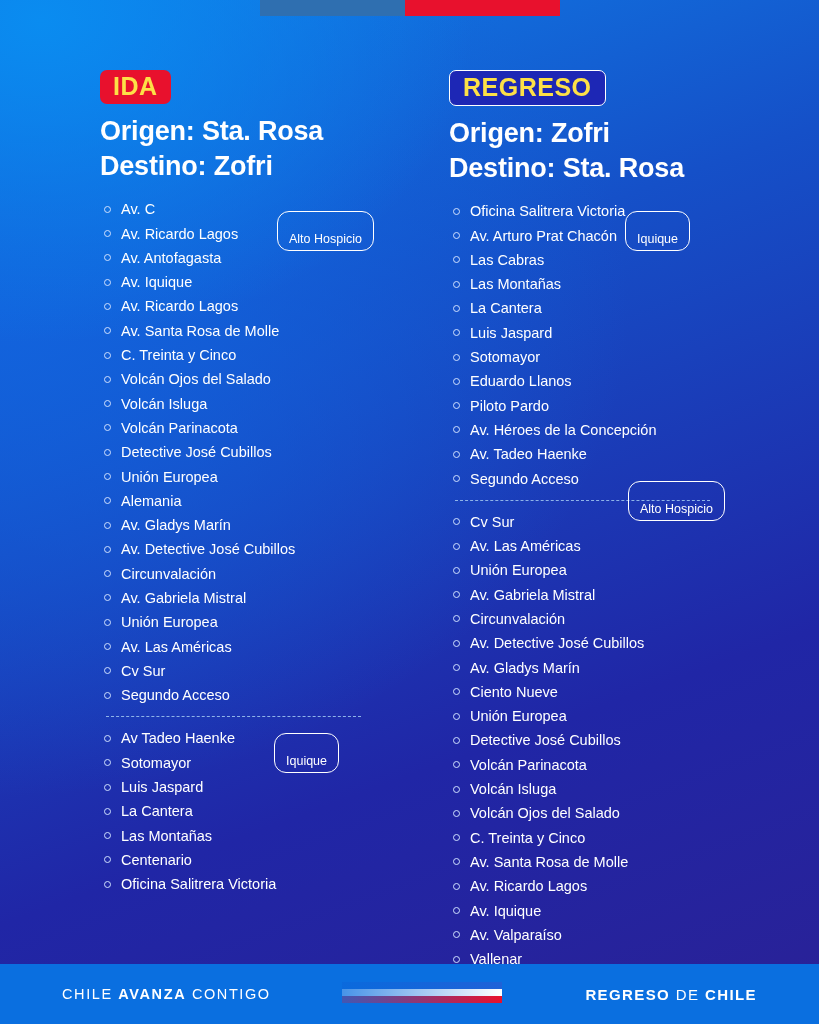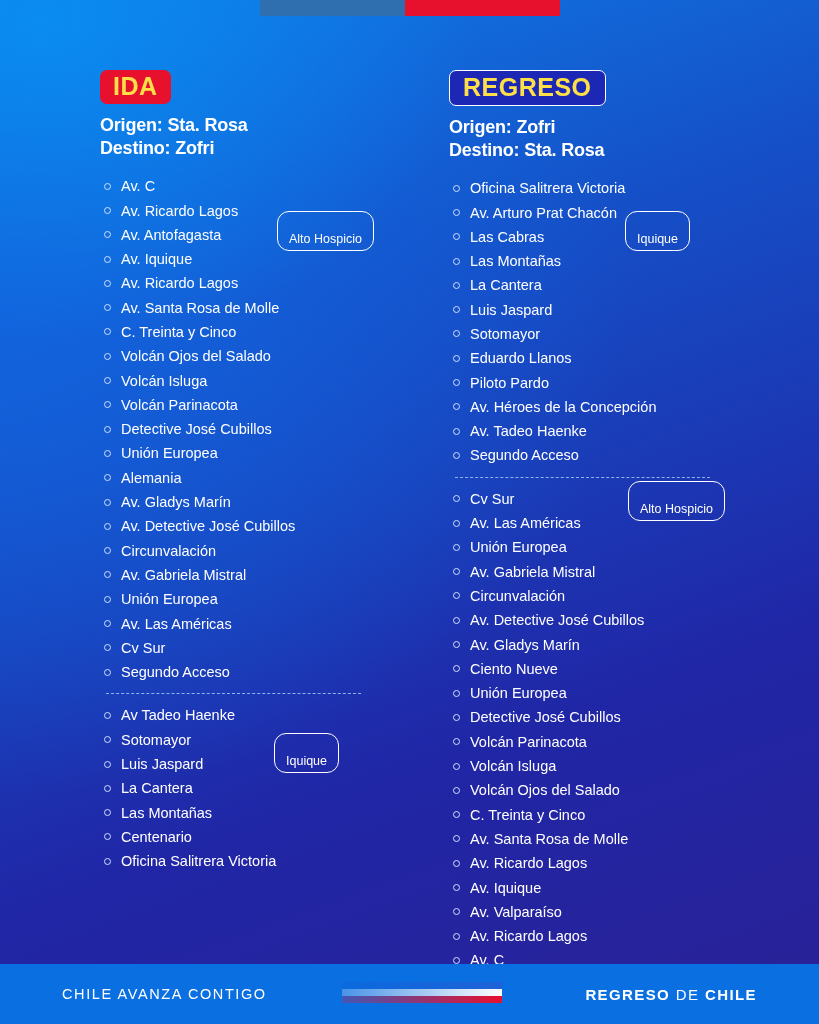--- a/index.html
+++ b/index.html
@@ -65,21 +65,21 @@
     padding: 4px 13px 5px 13px;
     border-radius: 7px;
     line-height: 1;
   }
   .tag-ida { background: #e8112d; }
   .tag-reg { background: #1d27b5; border: 1px solid #ffffff; }
 
   .heading {
     margin-top: 10px;
     color: #ffffff;
-    font-size: 18px;
+    font-size: 27px;
     font-weight: bold;
     line-height: 1.28;
     letter-spacing: -0.2px;
   }
 
   .stops {
     margin-top: 14px;
     list-style: none;
     padding: 0;
   }
@@ -138,21 +138,21 @@
     display: flex;
     align-items: center;
   }
   .footer-left {
     position: absolute;
     left: 62px;
     color: #ffffff;
     font-size: 14.5px;
     letter-spacing: 1.6px;
   }
-  .footer-left .b { font-weight: normal; }
+  .footer-left .b { font-weight: bold; }
   .footer-right {
     position: absolute;
     right: 62px;
     color: #ffffff;
     font-size: 15px;
     letter-spacing: 1.4px;
   }
   .footer-right .b { font-weight: bold; }
   .flag {
     position: absolute;
@@ -430,20 +430,24 @@
             <span class="bullet"></span>
             <span class="stop-label">Av. Ricardo Lagos</span>
           </div>
         <div class="stop">
             <span class="bullet"></span>
             <span class="stop-label">Av. Iquique</span>
           </div>
         <div class="stop">
             <span class="bullet"></span>
             <span class="stop-label">Av. Valparaíso</span>
+          </div>
+        <div class="stop">
+            <span class="bullet"></span>
+            <span class="stop-label">Vallenar</span>
           </div>
         <div class="stop">
             <span class="bullet"></span>
             <span class="stop-label">Av. Ricardo Lagos</span>
           </div>
         <div class="stop">
             <span class="bullet"></span>
             <span class="stop-label">Av. C</span>
           </div>
       </div>

